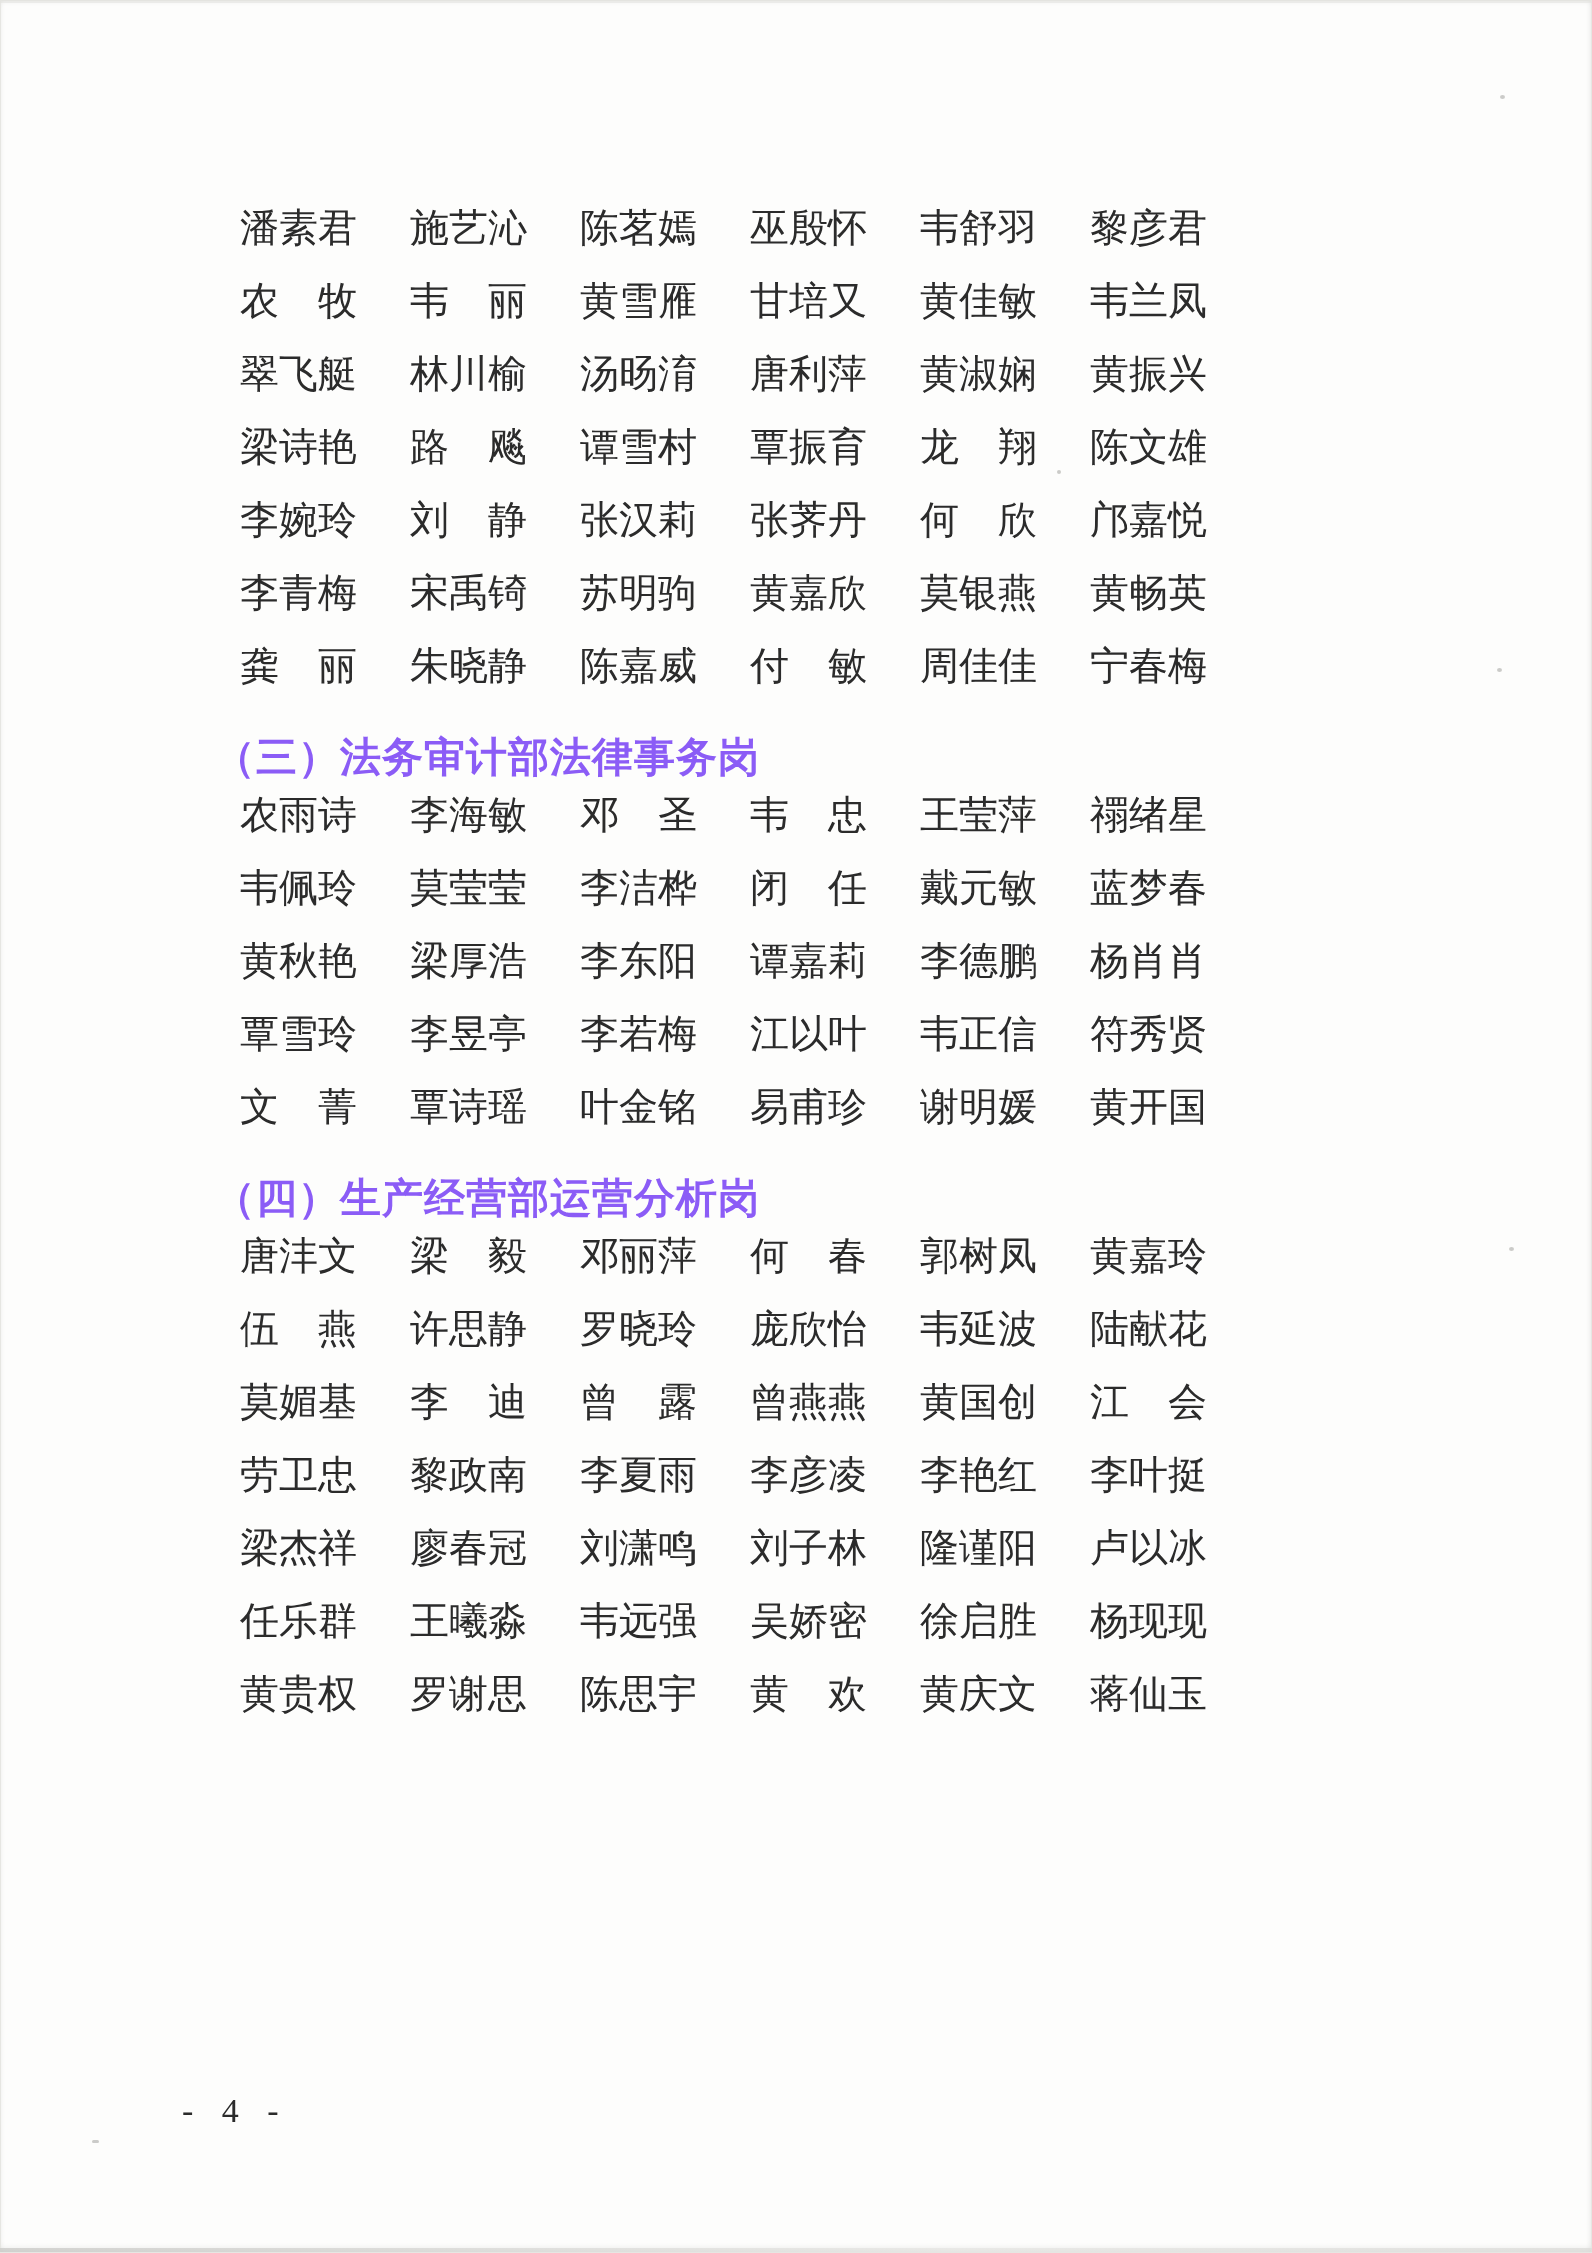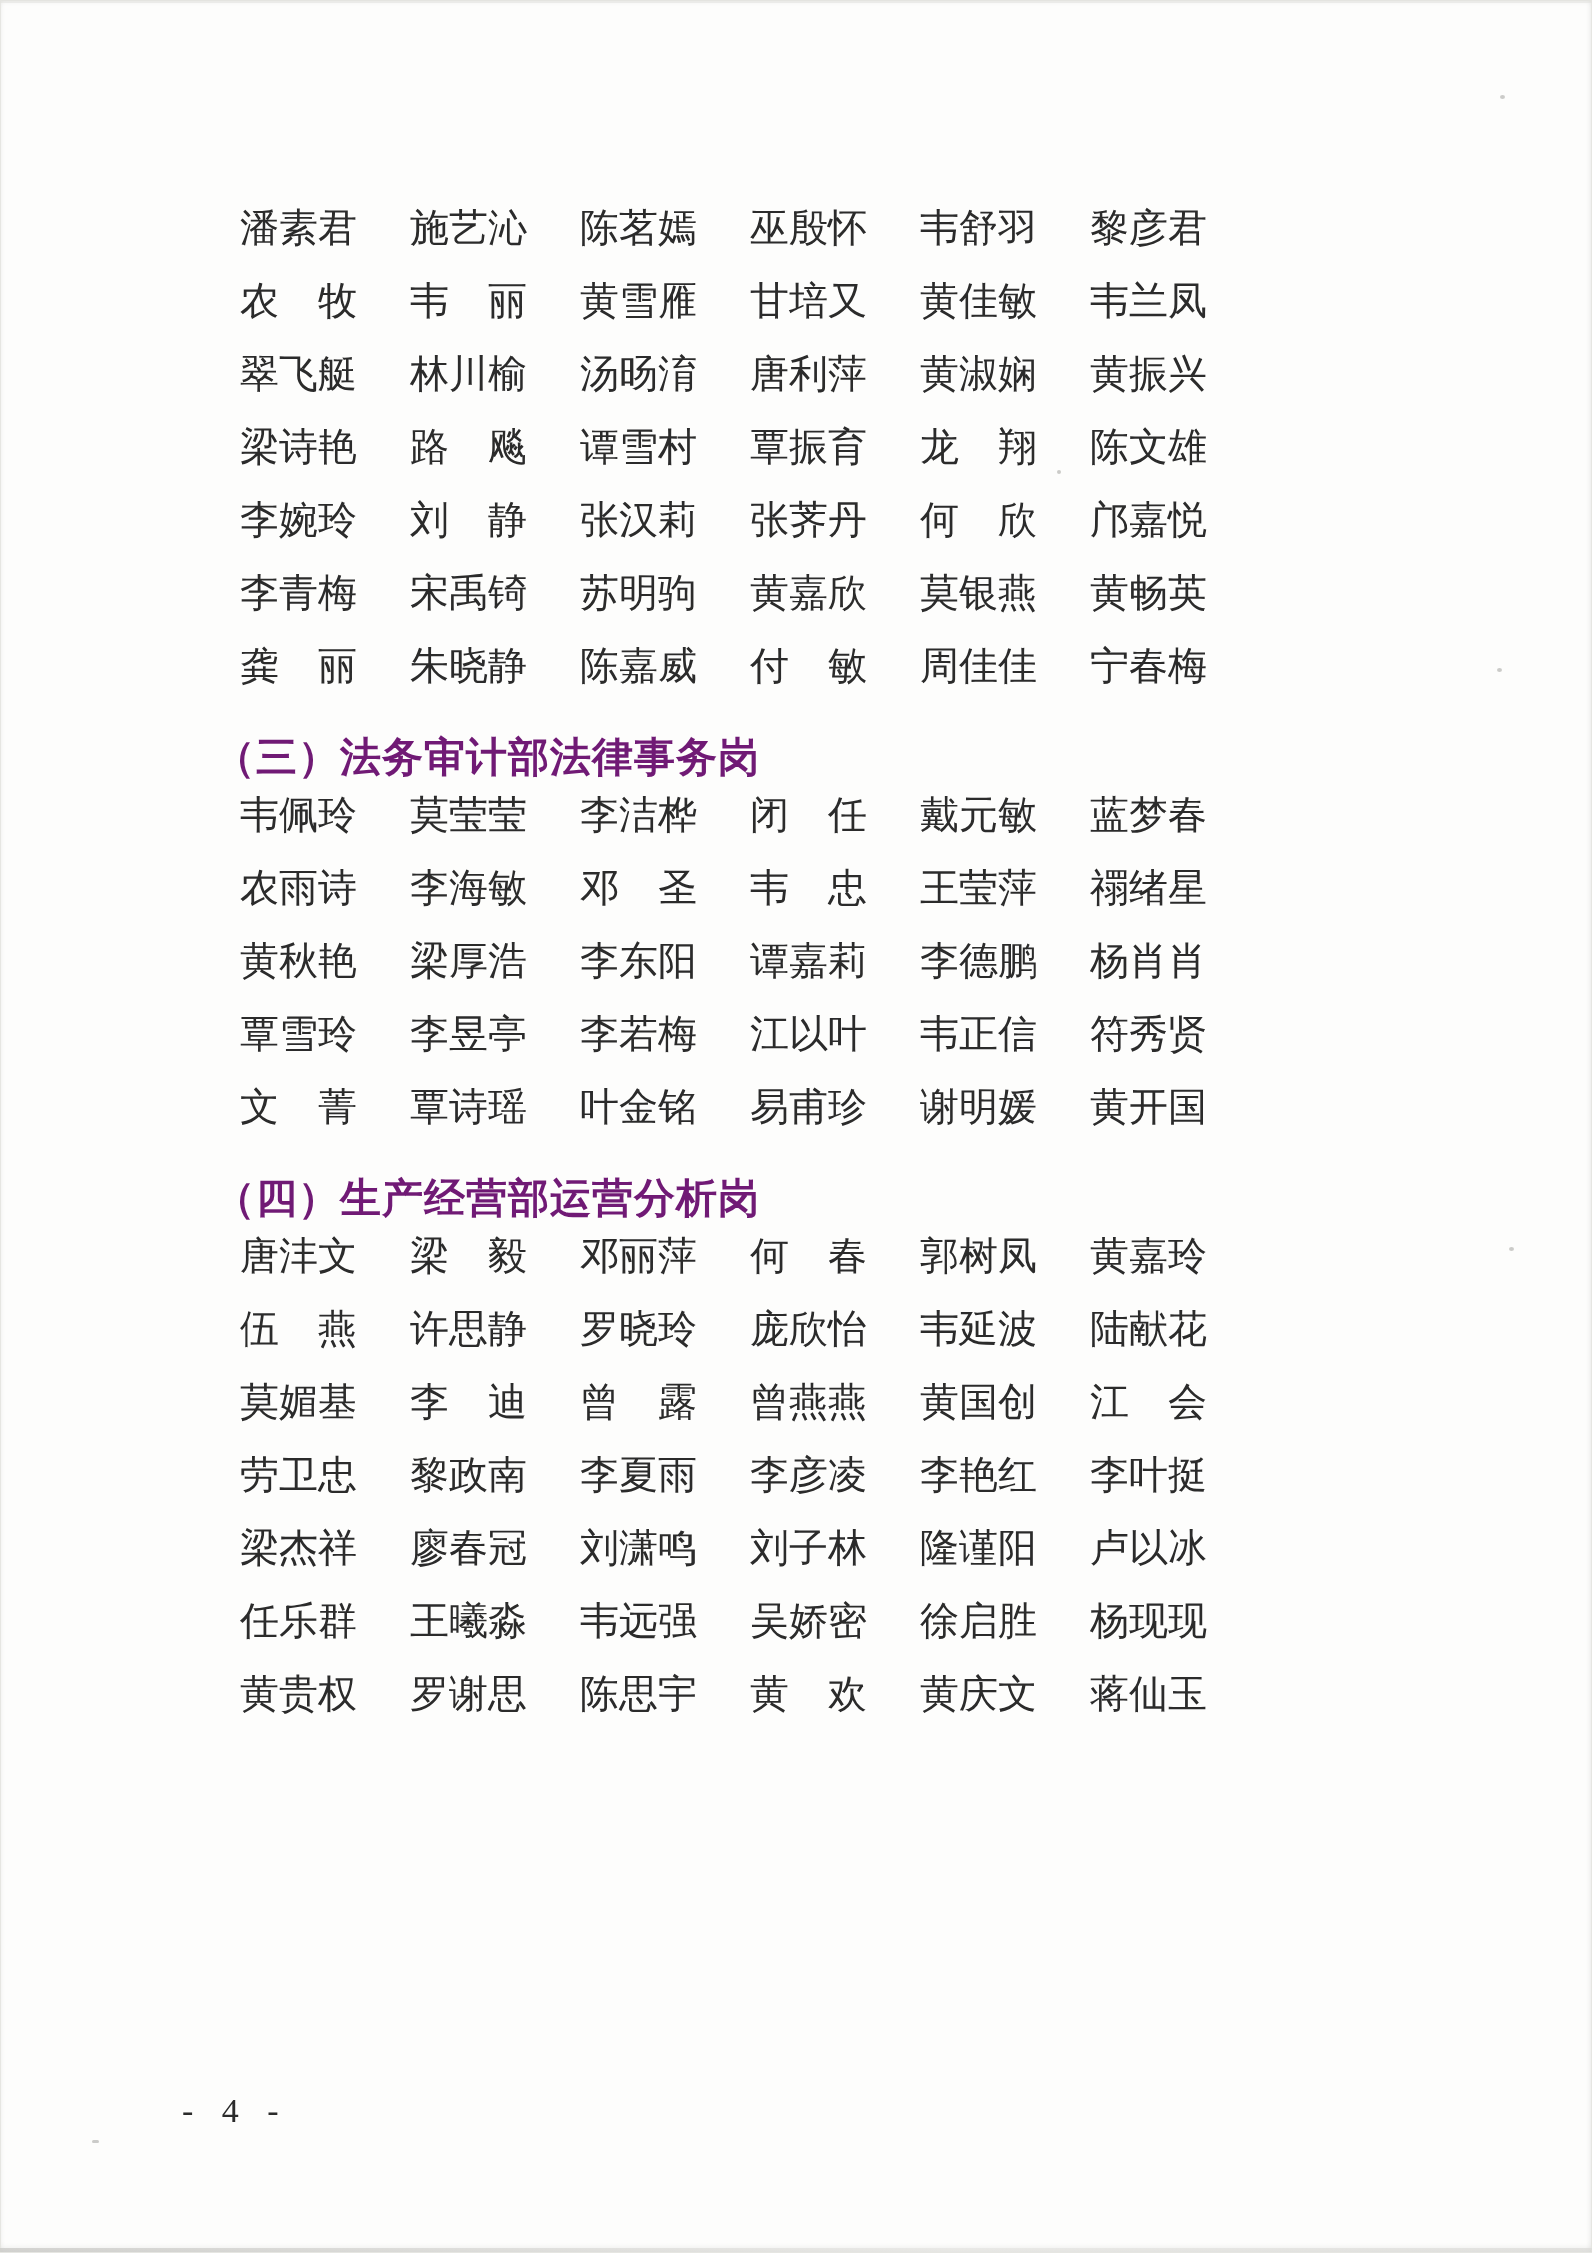--- a/index.html
+++ b/index.html
@@ -37,21 +37,21 @@
   }
   .name-cell{
     width:118px;margin-right:52px;
     font-size:39px;line-height:1;
     white-space:pre;
     color:#2b2b2b;
   }
   .name-cell:last-child{margin-right:16px;}
   .section-heading{
     display:flex;align-items:center;height:76px;
-    font-size:41px;font-weight:700;color:#701a75;
+    font-size:41px;font-weight:700;color:#8b5cf6;
     letter-spacing:1px;
     margin-left:-26px; 
     white-space:pre;
   }
   .page-footer{
     position:absolute;left:182px;top:2092px;
     font-size:34px;color:#2b2b2b;letter-spacing:10px;
     white-space:pre;
   }
   .speck{position:absolute;background:#9a9a96;border-radius:50%;opacity:.5;}
@@ -120,36 +120,36 @@
       <div class="name-row">
         <span class="name-cell">龚　丽</span>
         <span class="name-cell">朱晓静</span>
         <span class="name-cell">陈嘉威</span>
         <span class="name-cell">付　敏</span>
         <span class="name-cell">周佳佳</span>
         <span class="name-cell">宁春梅</span>
       </div>
       <div class="section-heading">（三）法务审计部法律事务岗</div>
       <div class="name-row">
+        <span class="name-cell">农雨诗</span>
+        <span class="name-cell">李海敏</span>
+        <span class="name-cell">邓　圣</span>
+        <span class="name-cell">韦　忠</span>
+        <span class="name-cell">王莹萍</span>
+        <span class="name-cell">禤绪星</span>
+      </div>
+      <div class="name-row">
         <span class="name-cell">韦佩玲</span>
         <span class="name-cell">莫莹莹</span>
         <span class="name-cell">李洁桦</span>
         <span class="name-cell">闭　任</span>
         <span class="name-cell">戴元敏</span>
         <span class="name-cell">蓝梦春</span>
       </div>
       <div class="name-row">
-        <span class="name-cell">农雨诗</span>
-        <span class="name-cell">李海敏</span>
-        <span class="name-cell">邓　圣</span>
-        <span class="name-cell">韦　忠</span>
-        <span class="name-cell">王莹萍</span>
-        <span class="name-cell">禤绪星</span>
-      </div>
-      <div class="name-row">
         <span class="name-cell">黄秋艳</span>
         <span class="name-cell">梁厚浩</span>
         <span class="name-cell">李东阳</span>
         <span class="name-cell">谭嘉莉</span>
         <span class="name-cell">李德鹏</span>
         <span class="name-cell">杨肖肖</span>
       </div>
       <div class="name-row">
         <span class="name-cell">覃雪玲</span>
         <span class="name-cell">李昱亭</span>

